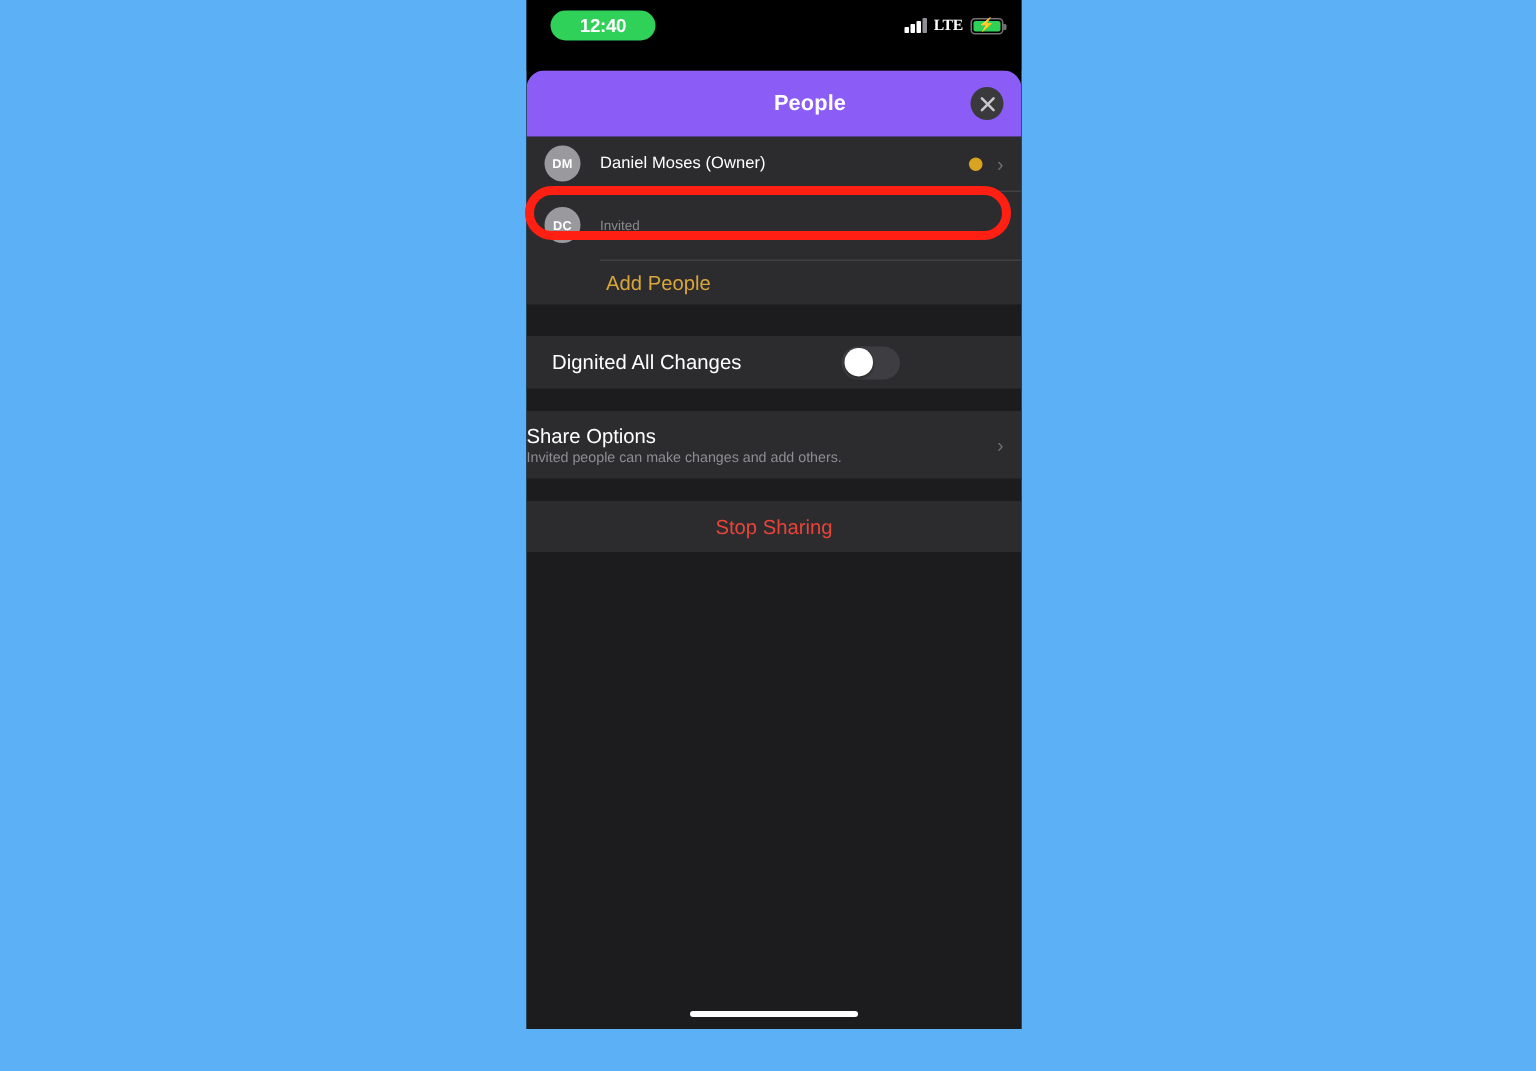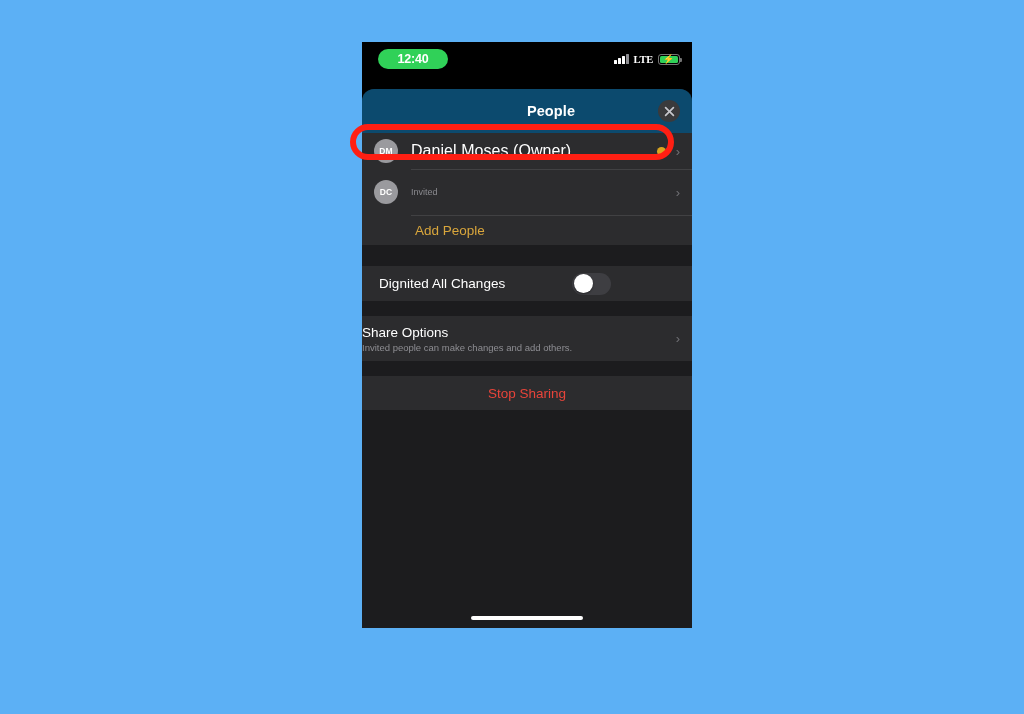--- a/index.html
+++ b/index.html
@@ -16,27 +16,26 @@
   #page {
     position: relative;
     width: 1024px;
     height: 714px;
     background: #5CB0F5;
   }
 
   
   #phone {
     position: absolute;
-    left: 362px;
+    left: 351px;
     top: 0;
     width: 330px;
-    height: 586px;
+    height: 686px;
     background: #000000;
     overflow: hidden;
-    margin-top: 42px;
   }
 
   
   .statusbar {
     position: absolute;
     top: 0; left: 0;
     width: 330px;
     height: 47px;
     background: #000;
   }
@@ -133,21 +132,21 @@
     bottom: 0;
     background: #1C1C1E;
     border-top-left-radius: 12px;
     border-top-right-radius: 12px;
     overflow: hidden;
   }
 
   .sheet-header {
     position: relative;
     height: 44px;
-    background: #0c4a6e;
+    background: #8b5cf6;
     display: flex;
     align-items: center;
     justify-content: center;
     padding-left: 48px;
   }
   .sheet-title {
     color: #ffffff;
     font-size: 14.5px;
     font-weight: bold;
     letter-spacing: 0.1px;
@@ -211,21 +210,21 @@
   .name-block {
     margin-left: 13px;
     flex: 1;
     min-width: 0;
     display: flex;
     flex-direction: column;
     justify-content: center;
   }
   .person-name {
     color: #ffffff;
-    font-size: 16px;
+    font-size: 11px;
     letter-spacing: 0.05px;
     line-height: 16px;
   }
   .person-name.muted { color: #a5a5aa; }
   .person-sub {
     color: #8a8a8f;
     font-size: 9px;
     line-height: 11px;
     margin-top: 1px;
   }

